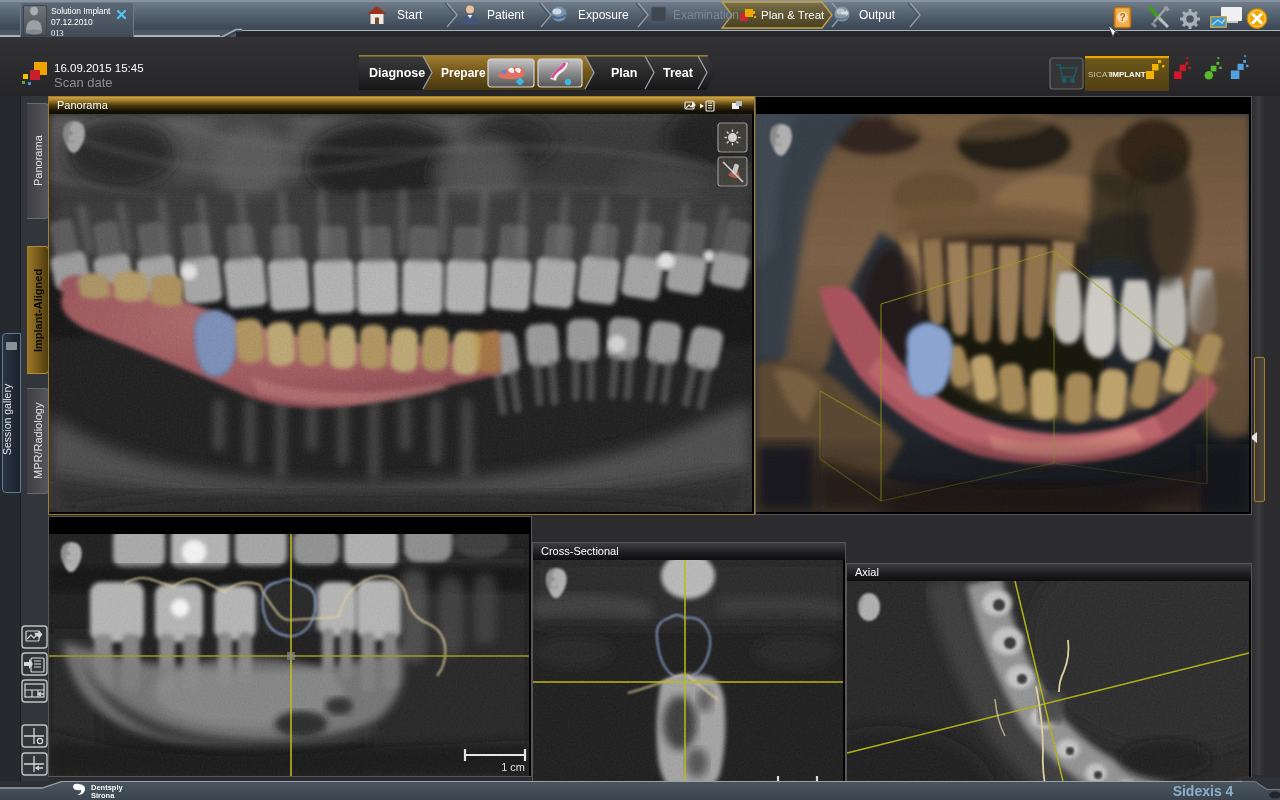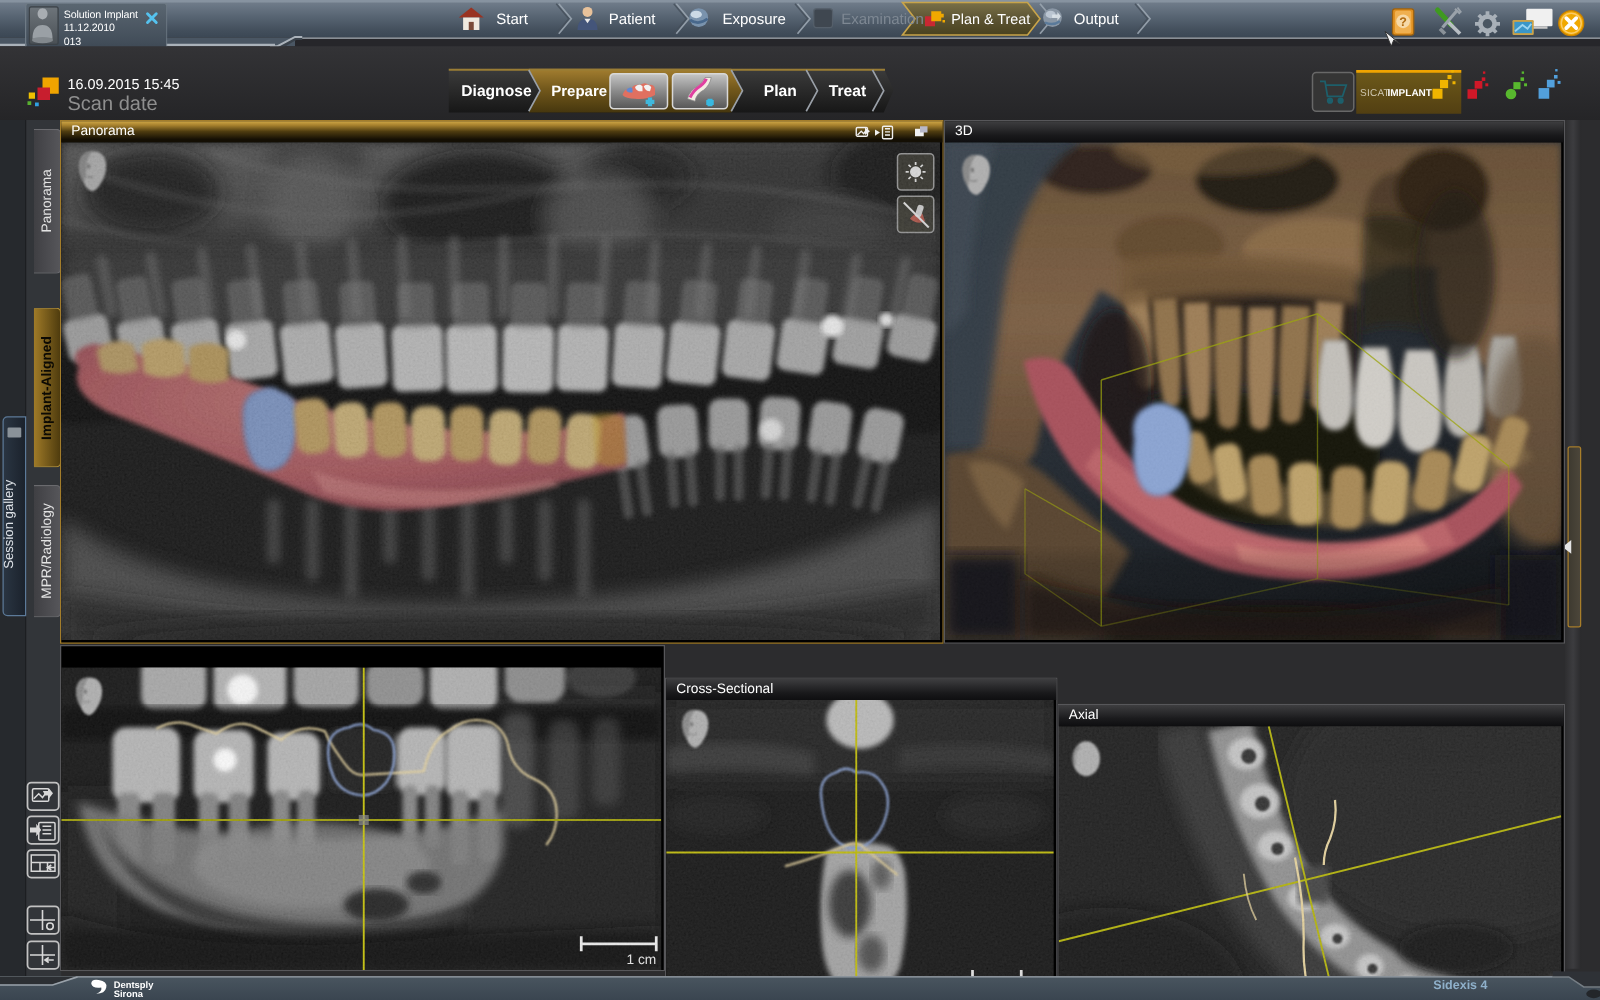--- a/index.html
+++ b/index.html
@@ -49,22 +49,22 @@
   <div class="abs" id="topbarext"></div>
   <div class="abs" id="topsep"></div>
   <div class="abs" id="topsep2"></div>
   <svg class="abs" style="left:216px;top:28px;" width="26" height="11" viewBox="0 0 26 11">
     <polygon points="0,9.5 6,9.5 20,1.5 26,1.5 26,4 21,4 9,11 0,11" fill="#39414a"></polygon>
     <polyline points="0,9 6,9 20,1.5 26,1.5" stroke="#aab2ba" stroke-width="1.6" fill="none"></polyline>
   </svg>
   <div class="abs" id="pcard">
     <div class="abs" id="pava"></div>
     <div class="pline" style="top:3px;">Solution Implant</div>
-    <div class="pline" style="top:14px;">11.12.2010</div>
-    <div class="pline" style="top:25px;">013</div>
+    <div class="pline" style="top:14px;">07.12.2010</div>
+    <div class="pline" style="top:25px;font-family:Liberation Serif, serif;">013</div>
     <svg class="abs" style="left:1px;top:1px;" width="110" height="33" viewBox="0 0 110 33">
       <path d="M12,11.5 a4,4.5 0 1 1 0.1,0 Z" fill="#a8adb2"></path>
       <path d="M4,27 Q4,16 12,16 Q20,16 20,27 Z" fill="#9aa0a5"></path>
       <ellipse cx="12" cy="28" rx="8.5" ry="2.5" fill="#82888d"></ellipse>
       <g stroke="#55c2ee" stroke-width="2.3" stroke-linecap="round">
         <path d="M96,7 L103,14 M96,14 L103,7"></path>
       </g>
     </svg>
   </div>
 
@@ -183,21 +183,21 @@
   <div class="abs" id="bar2"></div>
 
   <svg class="abs" style="left:20px;top:58px;" width="36" height="30" viewBox="0 0 36 30">
     <rect x="14" y="4" width="13" height="13" fill="#f0a400"></rect>
     <rect x="10" y="12" width="10" height="10" fill="#c81e2e"></rect>
     <rect x="3" y="16" width="5" height="5" fill="#f0c000"></rect>
     <rect x="2" y="23" width="3" height="3" fill="#58b030"></rect>
     <rect x="8" y="24" width="3" height="3" fill="#30a0e0"></rect>
   </svg>
   <div class="abs" style="left:54px;top:62px;color:#fff;font-size:11.5px;font-weight:normal;">16.09.2015 15:45</div>
-  <div class="abs" style="left:54px;top:75px;color:#8f8f8f;font-size:16px;">Scan date</div>
+  <div class="abs" style="left:54px;top:75px;color:#8f8f8f;font-size:13px;">Scan date</div>
 
   <svg class="abs" style="left:355px;top:53px;" width="360" height="42" viewBox="0 0 360 42">
     <defs>
       <linearGradient id="prep" x1="0" y1="0" x2="0" y2="1">
         <stop offset="0" stop-color="#a37e30"></stop>
           <stop offset="0.45" stop-color="#74591c"></stop>
           <stop offset="1" stop-color="#46370e"></stop>
       </linearGradient>
       <linearGradient id="dseg" x1="0" y1="0" x2="0" y2="1">
         <stop offset="0" stop-color="#3c3c3c"></stop>
@@ -624,21 +624,20 @@
 <path d="M7,15 Q11,9 17,11 L19,17 Q13,20 7,15 Z" fill="#b85448"></path>
 <rect x="12" y="4" width="5" height="10" rx="2" fill="#d8d8d8" transform="rotate(18 15 9)"></rect>
 <line x1="2" y1="2" x2="22" y2="22" stroke="#ececec" stroke-width="1.6"></line>
 </g>
 </g>
 <rect width="703" height="398" fill="#000" opacity="0.07"></rect>
 <rect width="703" height="398" filter="url(#grainp)" opacity="0.18"></rect>
 </svg>
   </div>
   <div class="panel" id="p3d" style="left:755px;top:96px;width:495px;height:417px;">
-    <div class="phead">3D</div>
 <svg class="abs" style="left:0;top:17px;" width="493" height="398" viewBox="0 0 493 398">
 <defs>
 <filter id="b1d">
             <feGaussianBlur stdDeviation="1"></feGaussianBlur>
           </filter>
 <filter id="b2d">
             <feGaussianBlur stdDeviation="2"></feGaussianBlur>
           </filter>
 <filter id="b3d">
             <feGaussianBlur stdDeviation="3"></feGaussianBlur>
@@ -1010,14 +1009,14 @@
     <path d="M0,0 L38,0 L38,13 L26,13 L14,5 L0,5 Z" fill="#2e3136"></path>
     <path d="M0,4.5 L13,4.5 L25,12.5 L38,12.5" stroke="#757d84" stroke-width="1.2" fill="none"></path>
     <ellipse cx="33" cy="18" rx="6" ry="3.5" fill="#23262a"></ellipse>
   </svg>
 
   <svg class="abs" style="left:70px;top:782px;" width="90" height="17" viewBox="0 0 90 17">
     <path d="M9,2 Q16,3 15,8 Q14,13 7,13 Q12,11 11,8 Q4,9 3,5 Q3,1 9,2 Z" fill="#fff"></path>
     <text x="21" y="8" font-size="7.5" fill="#fff" font-family="Liberation Sans,sans-serif" font-weight="bold">Dentsply</text>
     <text x="21" y="15.5" font-size="7.5" fill="#fff" font-family="Liberation Sans,sans-serif" font-weight="bold">Sirona</text>
   </svg>
-  <div class="abs" style="left:1084px;top:783px;width:106px;color:#8fb0ca;font-size:10px;font-weight:bold;text-align:right;">Sidexis 4</div>
+  <div class="abs" style="left:1150px;top:783px;width:106px;color:#8fb0ca;font-size:14px;font-weight:bold;text-align:center;">Sidexis 4</div>
 </div>
 
 </body></html>

